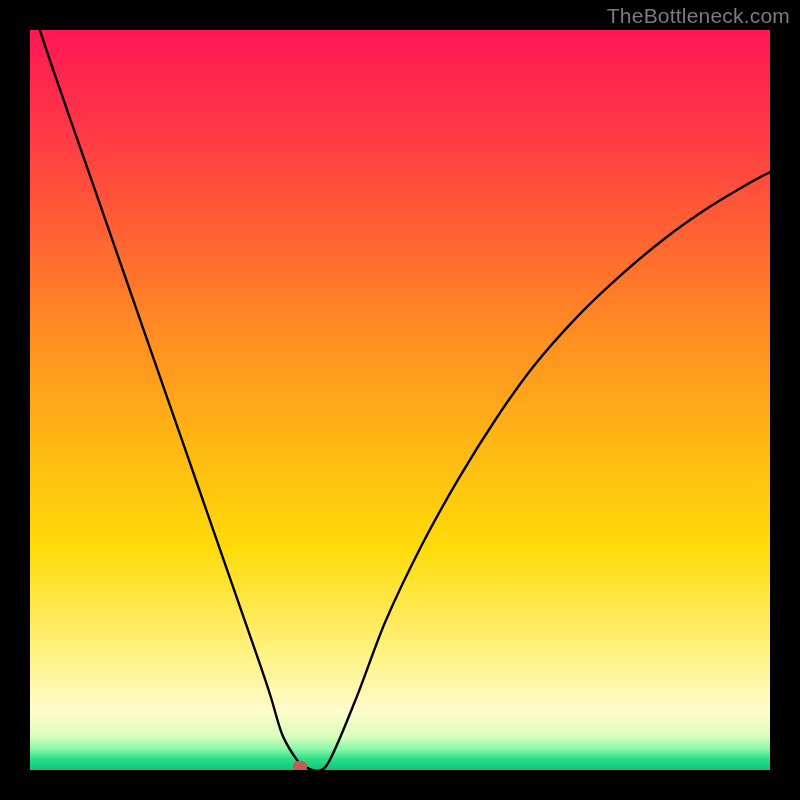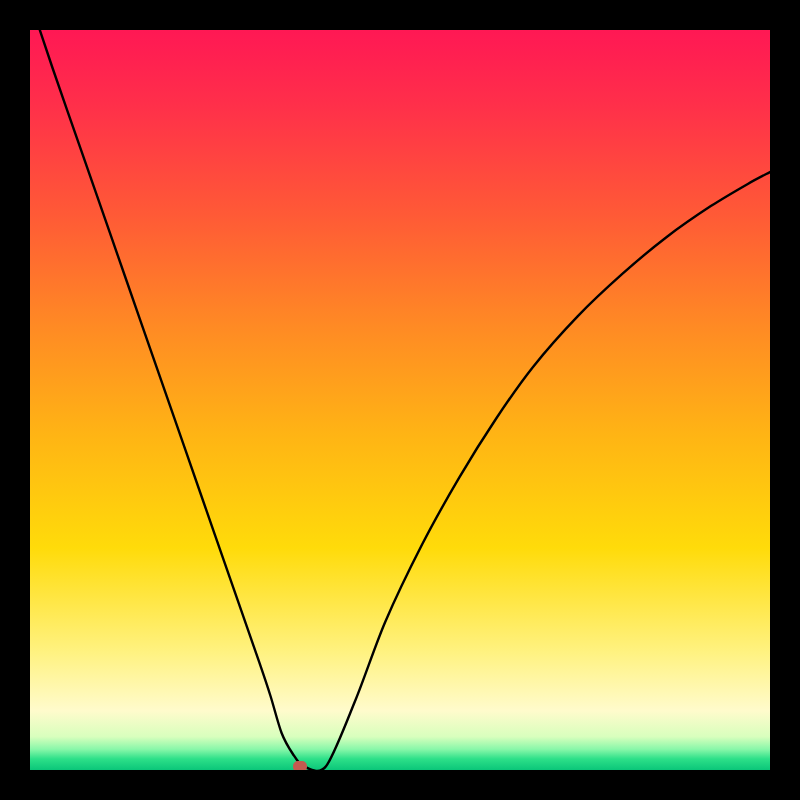--- a/index.html
+++ b/index.html
@@ -71,20 +71,21 @@
     width: 14px;
     height: 11px;
     border-radius: 5px;
     background: #c45b50;
   }
 </style>
 </head>
 <body>
 
 <div class="frame">
+  <div class="attribution">TheBottleneck.com</div>
 
   <div class="plot-area">
     <div class="gradient"></div>
 
     <svg class="curve" viewBox="0 0 740 740" preserveAspectRatio="none">
       <path id="curve-path" d="M 0.00 -29.60 C 3.14 -20.17, 14.86 15.51, 22.20 37.00 C 29.54 58.49, 43.41 97.99, 51.80 122.10 C 60.19 146.21, 73.01 183.09, 81.40 207.20 C 89.79 231.31, 102.61 268.19, 111.00 292.30 C 119.39 316.41, 132.21 353.29, 140.60 377.40 C 148.99 401.51, 161.81 438.39, 170.20 462.50 C 178.59 486.61, 191.41 523.49, 199.80 547.60 C 208.19 571.71, 223.63 615.93, 229.40 632.70 C 235.17 649.47, 237.35 656.04, 240.50 666.00 C 243.65 675.96, 248.46 694.82, 251.60 703.00 C 254.75 711.18, 259.56 719.00, 262.70 723.72 C 265.84 728.44, 269.08 734.52, 273.80 736.30 C 278.52 738.08, 288.66 745.73, 296.00 736.30 C 303.34 726.87, 317.21 690.14, 325.60 669.70 C 333.99 649.26, 345.76 614.01, 355.20 592.00 C 364.63 569.99, 381.72 534.74, 392.20 514.30 C 402.68 493.86, 418.72 465.52, 429.20 447.70 C 439.68 429.88, 455.72 404.23, 466.20 388.50 C 476.68 372.77, 491.67 351.17, 503.20 336.70 C 514.73 322.23, 535.02 299.48, 547.60 286.38 C 560.18 273.28, 579.42 255.42, 592.00 244.20 C 604.58 232.98, 623.82 216.84, 636.40 207.20 C 648.98 197.56, 669.27 183.67, 680.80 176.12 C 692.33 168.57, 709.41 158.74, 717.80 153.92 C 726.19 149.10, 736.86 143.76, 740.00 142.08" fill="none" stroke="#000" stroke-width="2.4" stroke-linejoin="round" stroke-linecap="round"></path>
     </svg>
 
     <div class="marker" id="min-marker" style="left: 263.1px; top: 731.3px;"></div>
   </div>

